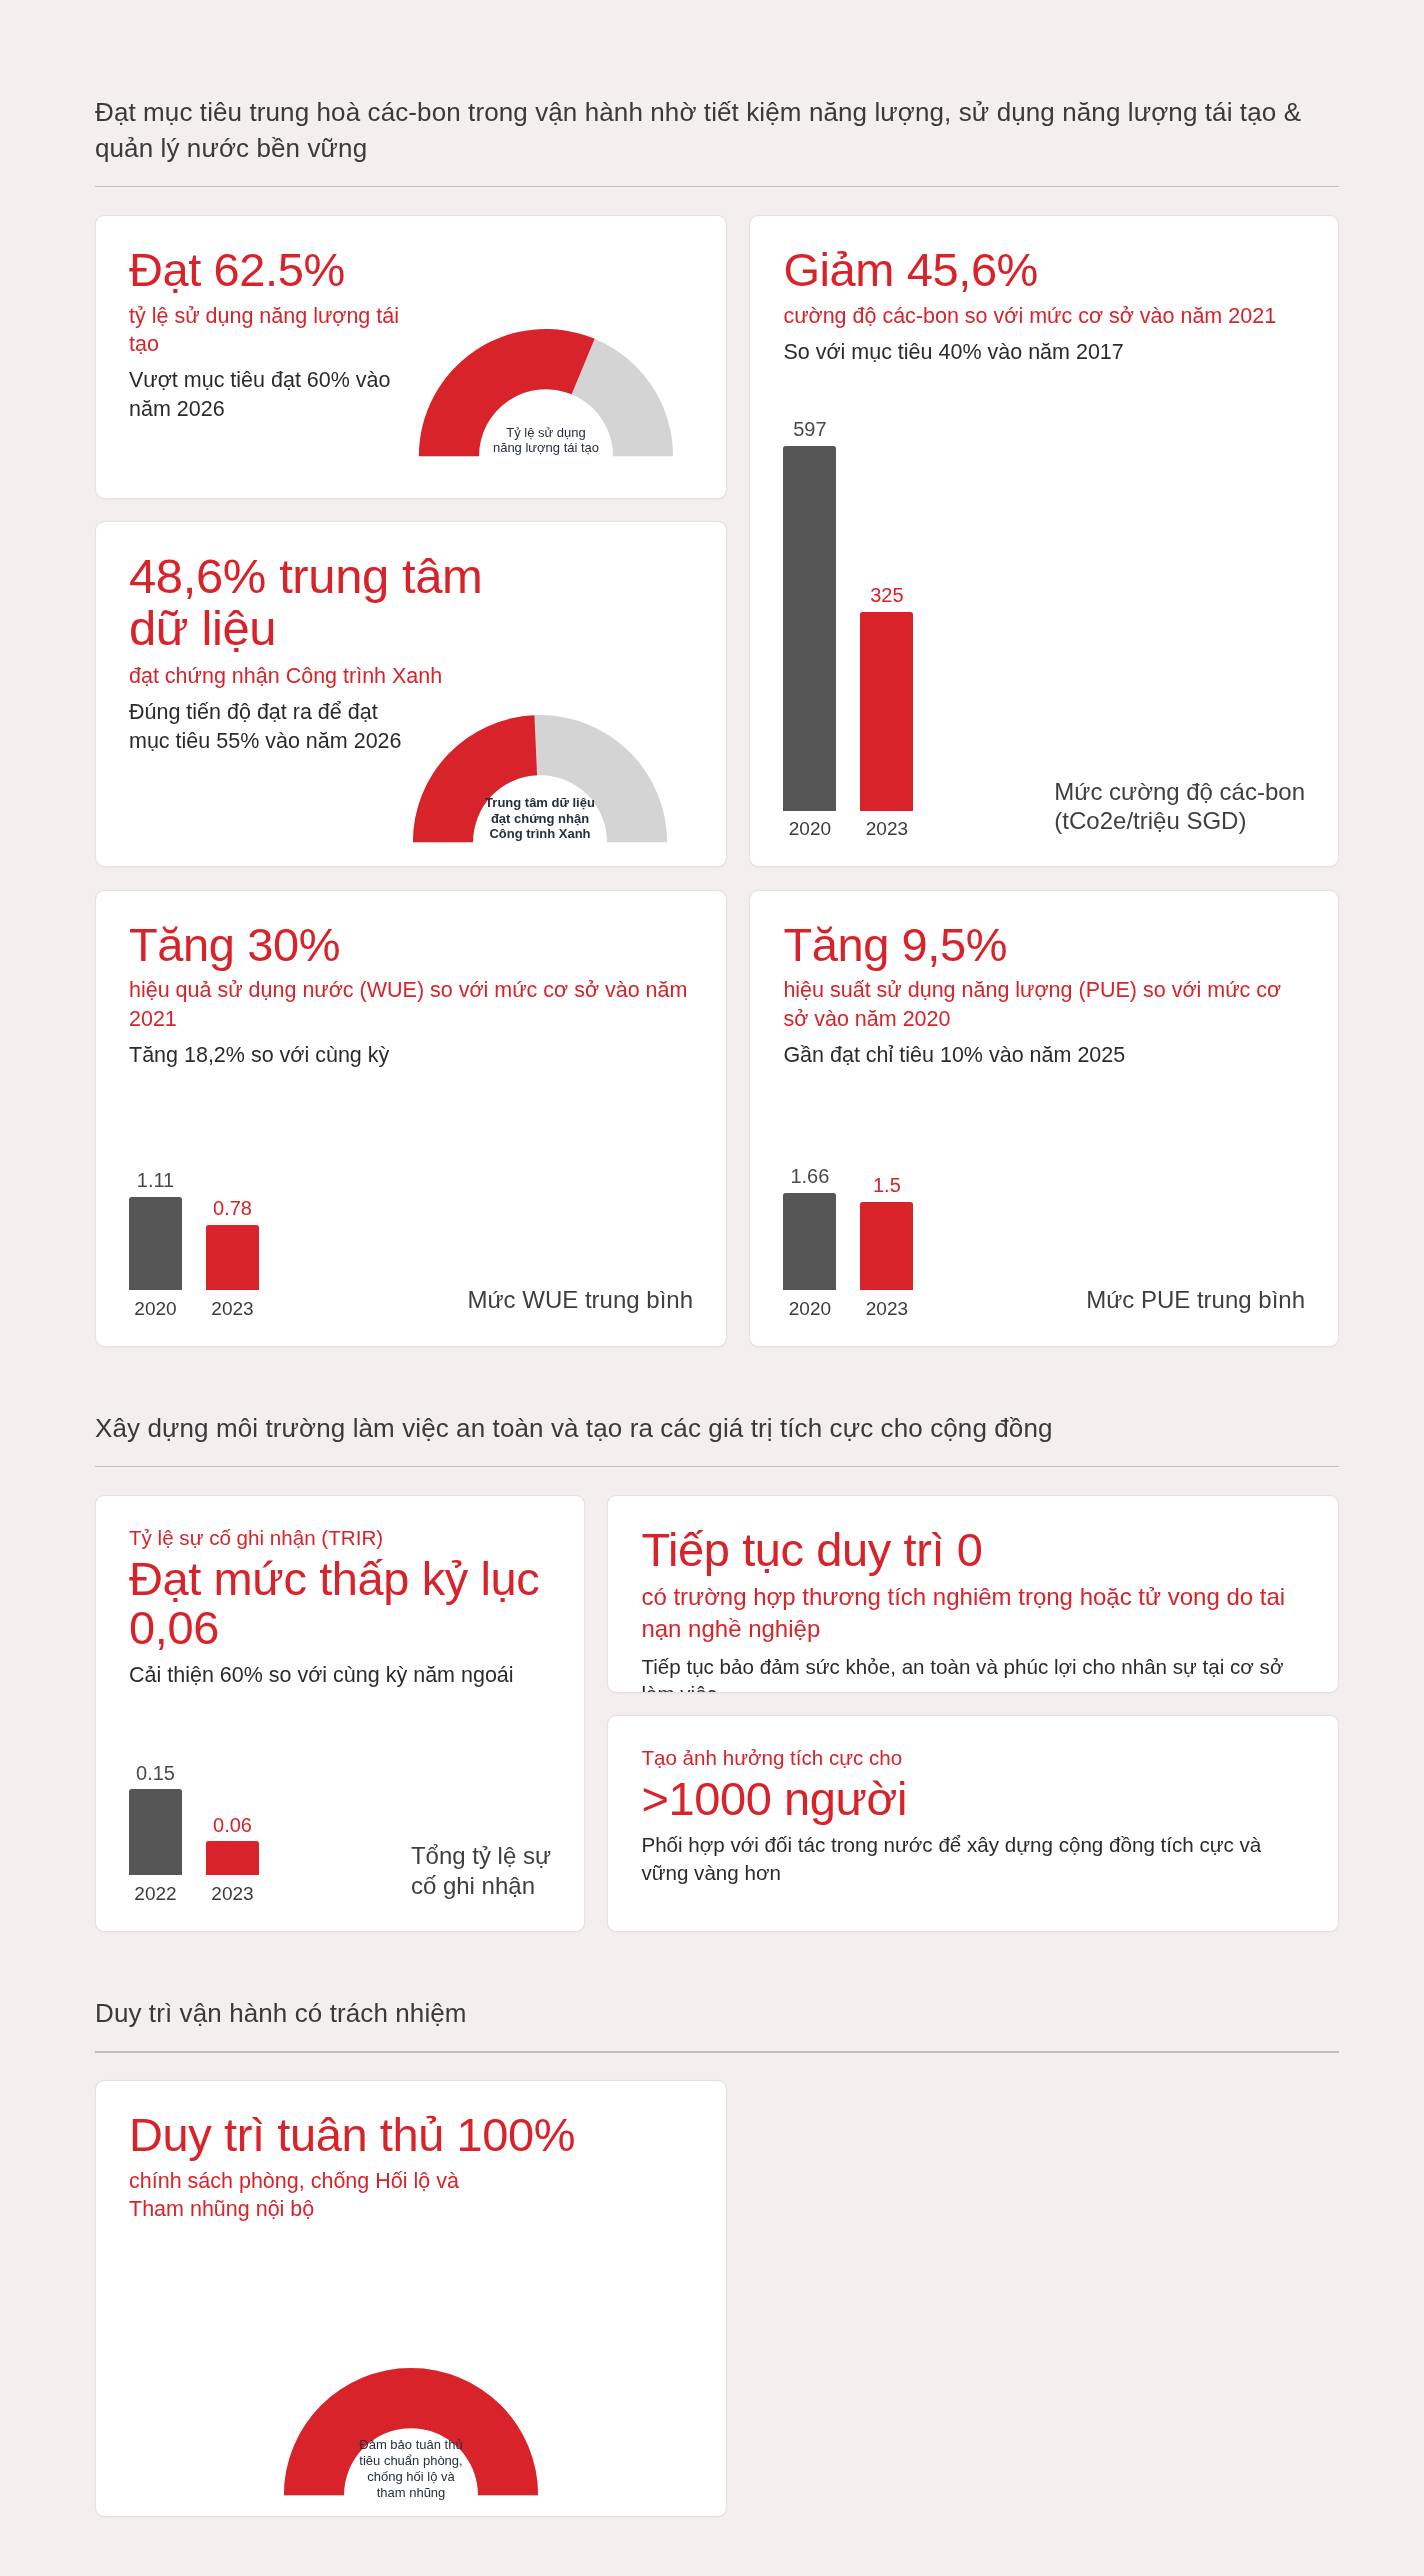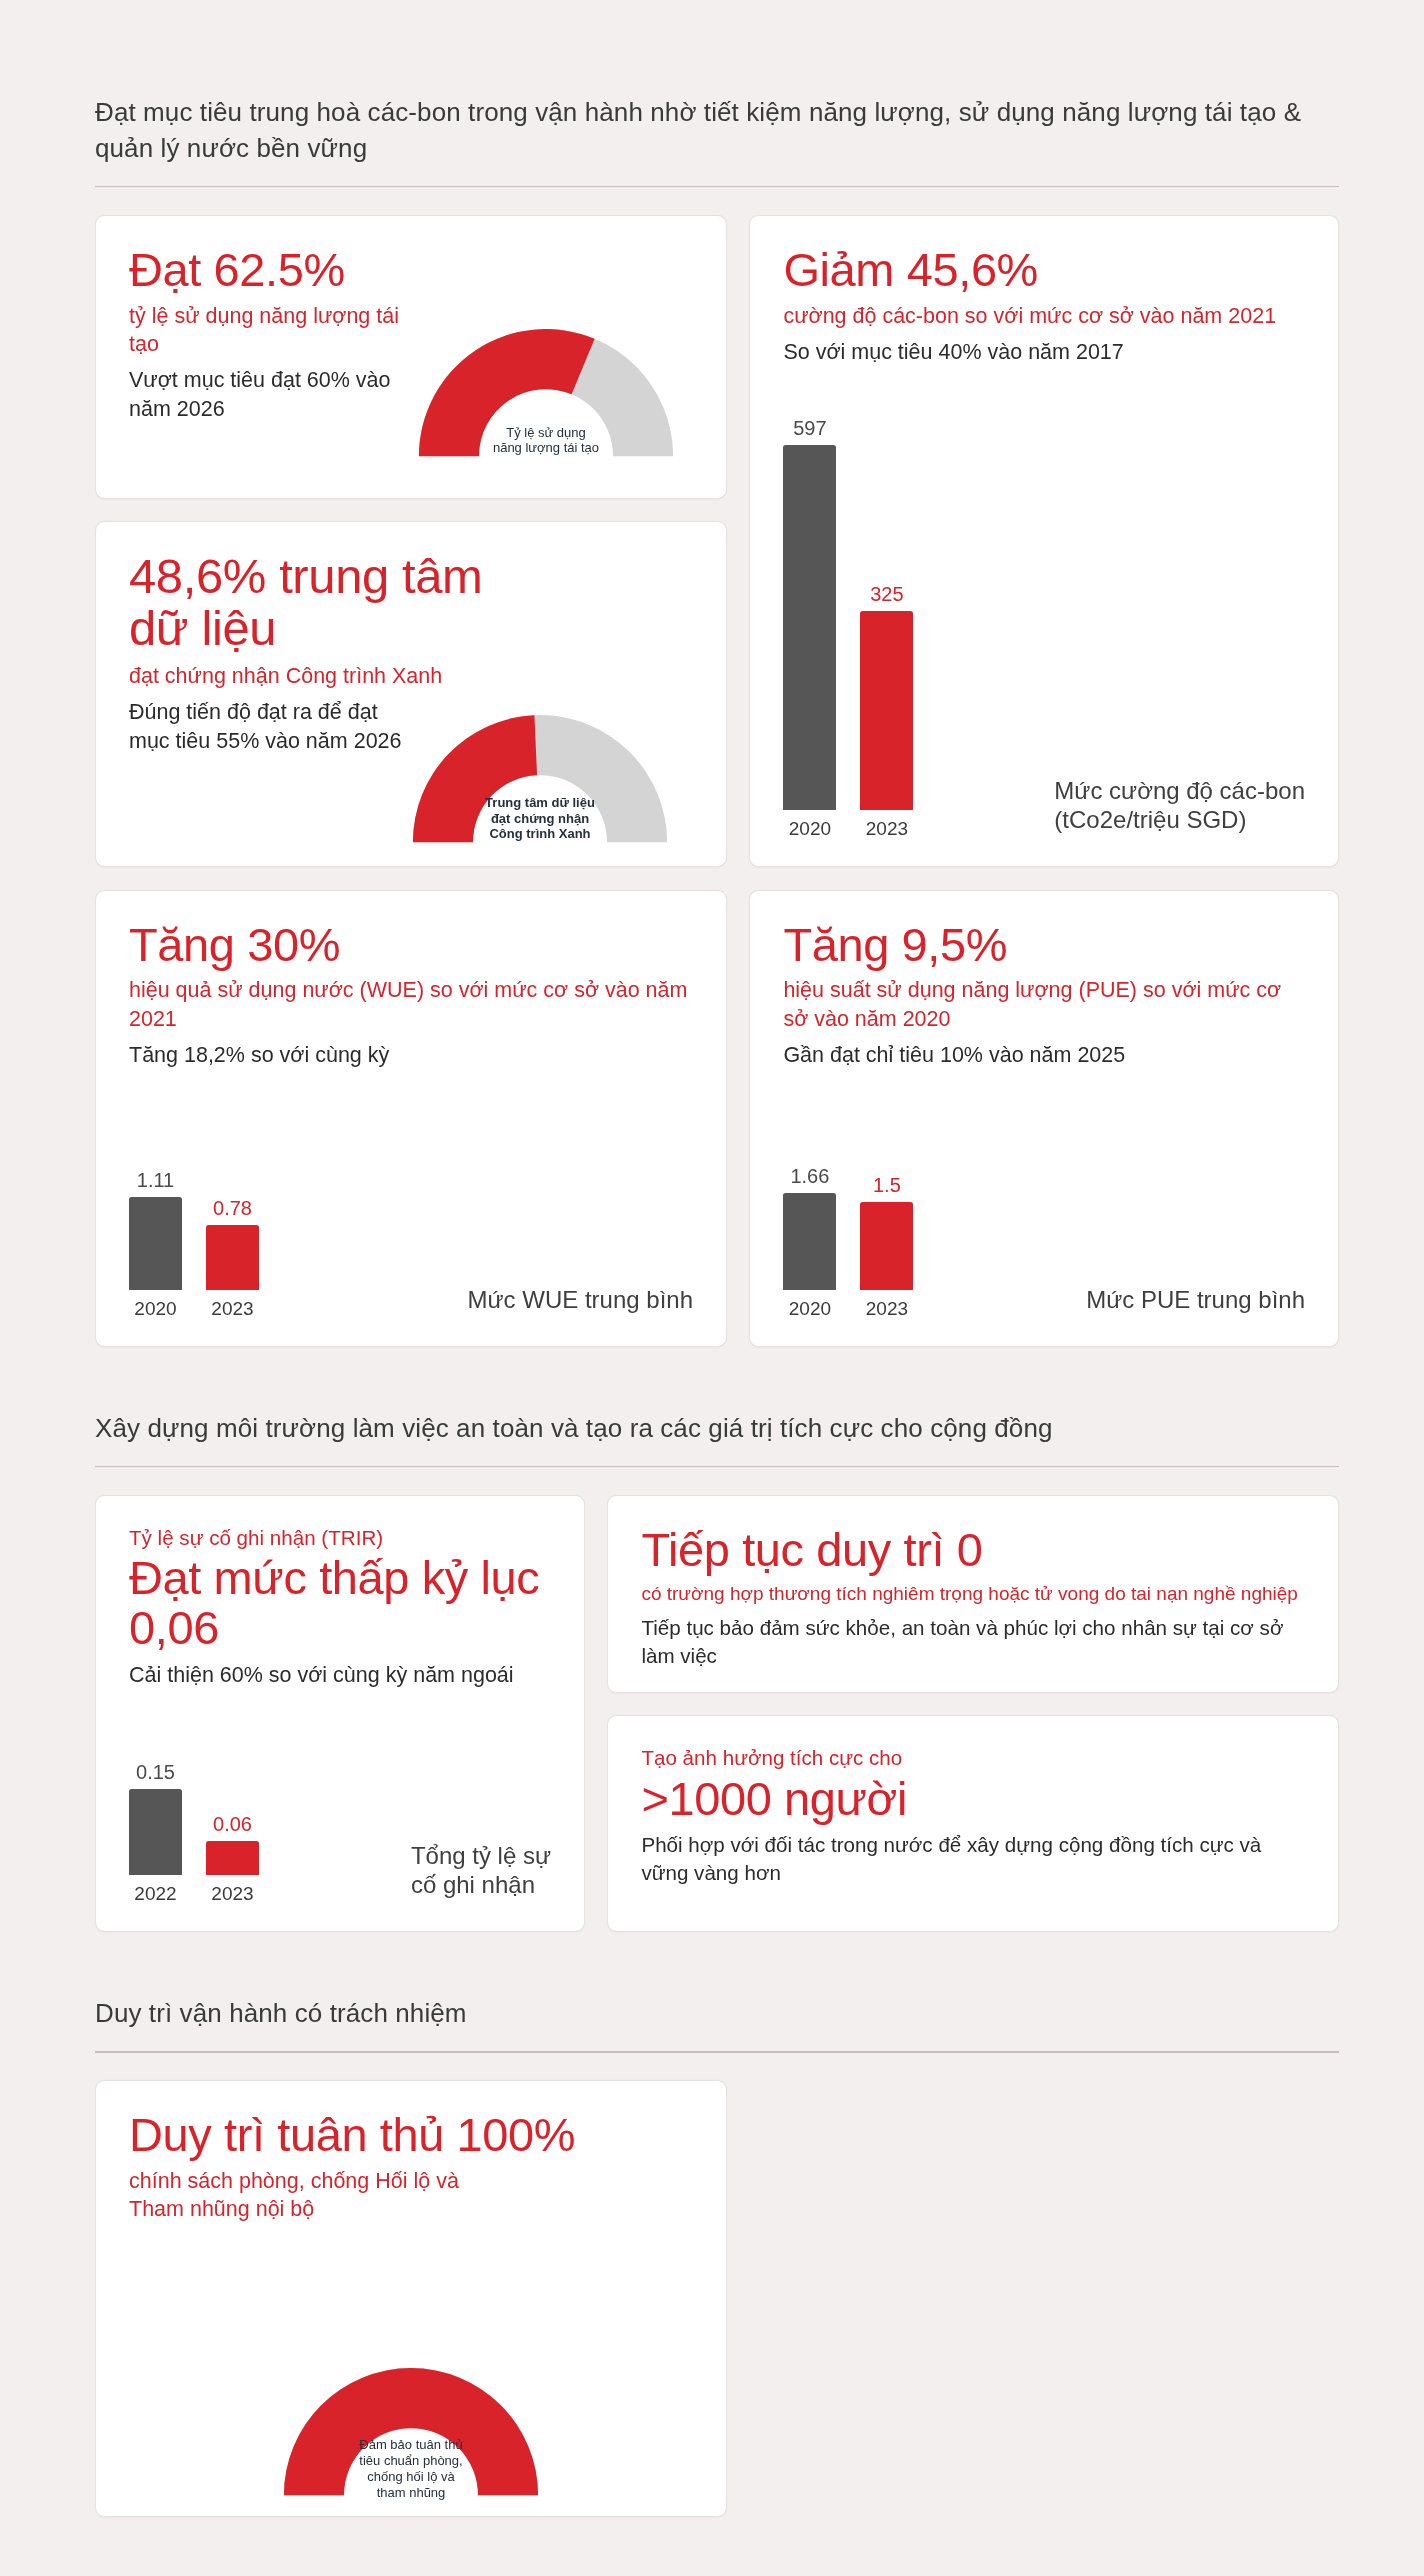--- a/index.html
+++ b/index.html
@@ -29,21 +29,21 @@
     background: #c9bcbc;
     margin-top: 19px;
     margin-bottom: 27.5px;
   }
   .section-gap-top { margin-top: 64px; }
 
   
   .row {
     display: flex;
     gap: 22.4px;
-    align-items: flex-start;
+    align-items: flex-end;
   }
   .col { display: flex; flex-direction: column; gap: 22.4px; }
   .col-left  { width: 632px; flex: 0 0 632px; }
   .col-right { flex: 1 1 auto; }
 
   .card {
     background: #ffffff;
     border: 0.9px solid #e7e0e0;
     border-radius: 9.5px;
     box-shadow: 0 0.9px 1.7px rgba(0,0,0,.04);
@@ -313,21 +313,21 @@
           </div>
           <div class="bar-legend">Tổng tỷ lệ sự
 cố ghi nhận</div>
         </div>
       </div>
     </div>
 
     <div class="col col-right">
       <div class="card card-zero">
         <div class="stat-big">Tiếp tục duy trì 0</div>
-        <div class="stat-sub" style="font-size:19px">có trường hợp thương tích nghiêm trọng hoặc tử vong do tai nạn nghề nghiệp</div>
+        <div class="stat-sub" style="font-size:24px">có trường hợp thương tích nghiêm trọng hoặc tử vong do tai nạn nghề nghiệp</div>
         <div class="stat-note" style="font-size:20.6px">Tiếp tục bảo đảm sức khỏe, an toàn và phúc lợi cho nhân sự tại cơ sở làm việc</div>
       </div>
 
       <div class="card card-impact">
         <div class="stat-kicker">Tạo ảnh hưởng tích cực cho</div>
         <div class="stat-big">&gt;1000 người</div>
         <div class="stat-note" style="font-size:20.6px">Phối hợp với đối tác trong nước để xây dựng cộng đồng tích cực và vững vàng hơn</div>
       </div>
     </div>
   </div>

